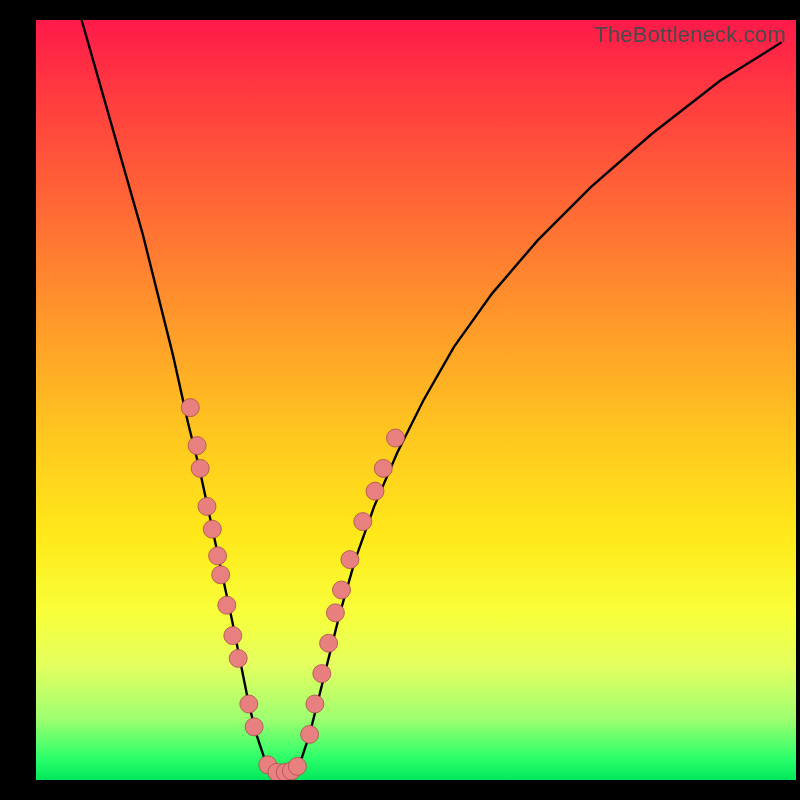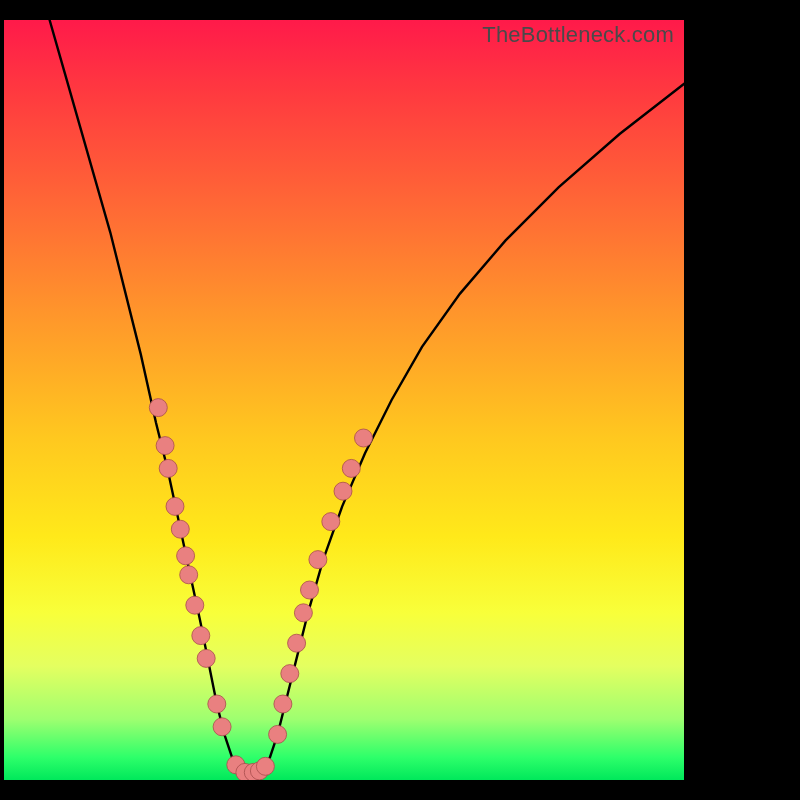--- a/index.html
+++ b/index.html
@@ -6,23 +6,23 @@
     margin: 0;
     padding: 0;
     width: 800px;
     height: 800px;
     overflow: hidden;
     background: #000;
     font-family: Arial, Helvetica, sans-serif;
   }
   .frame {
     position: absolute;
-    left: 4px;
+    left: 36px;
     top: 20px;
-    width: 680px;
+    width: 760px;
     height: 760px;
     background: linear-gradient(to bottom,
       #ff1a4a 0%,
       #ff3b3f 10%,
       #ff6a35 25%,
       #ff9a2a 40%,
       #ffc81f 55%,
       #ffe91a 68%,
       #f8ff3a 78%,
       #e4ff60 85%,

